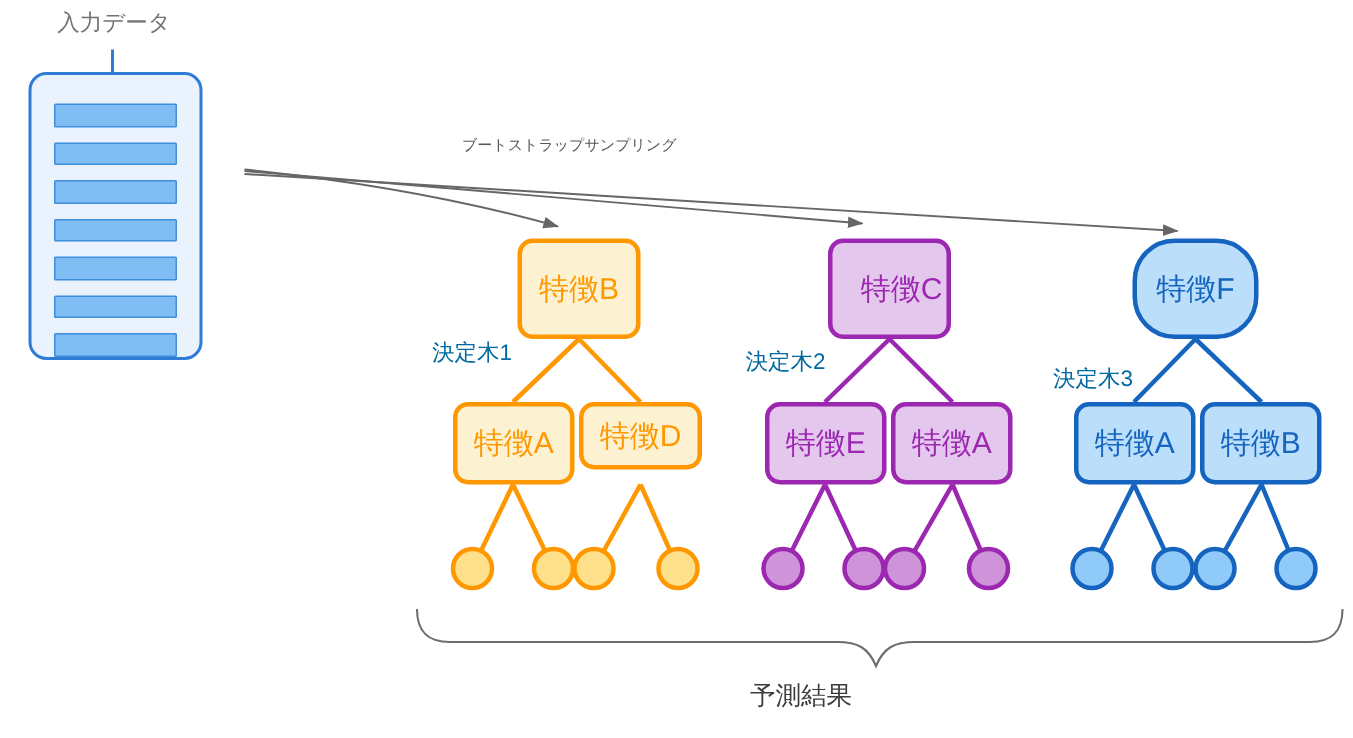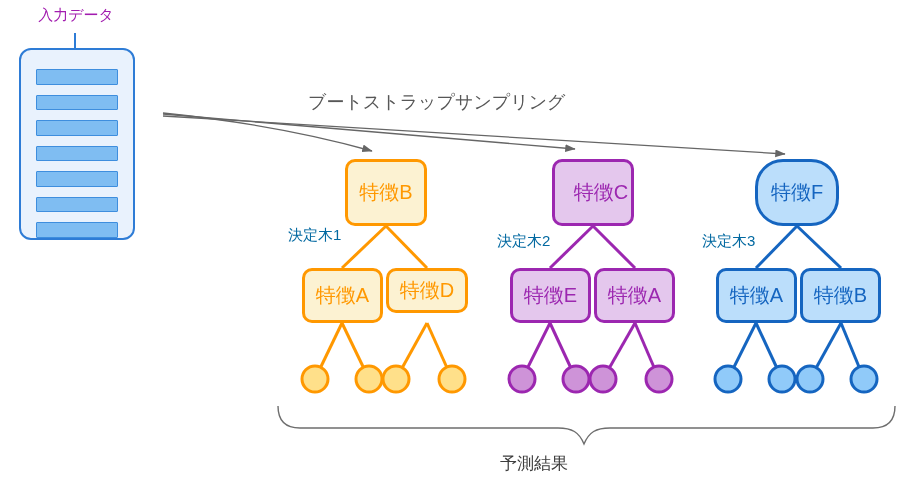--- a/index.html
+++ b/index.html
@@ -3,30 +3,30 @@
 <meta charset="utf-8">
 <style>
   html,body{margin:0;padding:0;background:#ffffff;}
   .canvas{position:relative;width:902px;height:492px;background:#ffffff;
           font-family:"Liberation Sans","DejaVu Sans",sans-serif;overflow:hidden;}
   .abs{position:absolute;box-sizing:border-box;}
   svg.layer{position:absolute;left:0;top:0;width:902px;height:492px;}
 
   
   .input-label{left:18px;top:6px;width:116px;text-align:center;
-               font-size:15px;color:#a21caf;}
+               font-size:15px;color:#737373;}
   .data-box{left:19px;top:48px;width:116px;height:192px;
             background:#e9f2fd;border:2px solid #2e7cd6;border-radius:12px;
             display:flex;flex-direction:column;align-items:center;
             padding-top:19px;gap:10px;}
   .data-bar{width:80px;height:14px;background:#7fbdf2;
             border:1px solid #3e8ede;border-radius:1px;}
 
   
-  .bootstrap-label{left:308px;top:90px;font-size:18px;color:#575757;}
+  .bootstrap-label{left:308px;top:90px;font-size:10px;color:#575757;}
   .tree-label{font-size:15px;color:#0369a1;}
   .result-label{left:500px;top:452px;width:165px;text-align:left;
                 font-size:17px;color:#3d3d3d;}
 
   
   .node{border-radius:10px;border:3px solid;display:flex;align-items:center;
         justify-content:center;font-size:20px;}
   .t1{border-color:#ff9800;background:#fcf2d2;color:#ff9800;}
   .t2{border-color:#9c27b0;background:#e4c7ed;color:#9c27b0;}
   .t3{border-color:#1565c0;background:#bbdefb;color:#1565c0;}
@@ -116,20 +116,20 @@
   <div class="abs tree-label" style="left:288px;top:226px;">決定木1</div>
   <div class="abs node t1" style="left:345px;top:159px;width:82px;height:67px;">特徴B</div>
   <div class="abs node t1" style="left:302px;top:268px;width:81px;height:55px;">特徴A</div>
   <div class="abs node t1" style="left:386px;top:268px;width:82px;height:45px;">特徴D</div>
 
   <div class="abs tree-label" style="left:497px;top:232px;">決定木2</div>
   <div class="abs node t2" style="left:552px;top:159px;width:82px;height:67px;padding-left:16px;">特徴C</div>
   <div class="abs node t2" style="left:510px;top:268px;width:81px;height:55px;">特徴E</div>
   <div class="abs node t2" style="left:594px;top:268px;width:81px;height:55px;">特徴A</div>
 
-  <div class="abs tree-label" style="left:702px;top:232px;">決定木3</div>
+  <div class="abs tree-label" style="left:702px;top:243px;">決定木3</div>
   <div class="abs node t3" style="left:755px;top:159px;width:84px;height:67px;border-radius:28px;">特徴F</div>
   <div class="abs node t3" style="left:716px;top:268px;width:81px;height:55px;">特徴A</div>
   <div class="abs node t3" style="left:800px;top:268px;width:81px;height:55px;">特徴B</div>
 
   <div class="abs result-label">予測結果</div>
 
 </div>
 
 </body></html>

